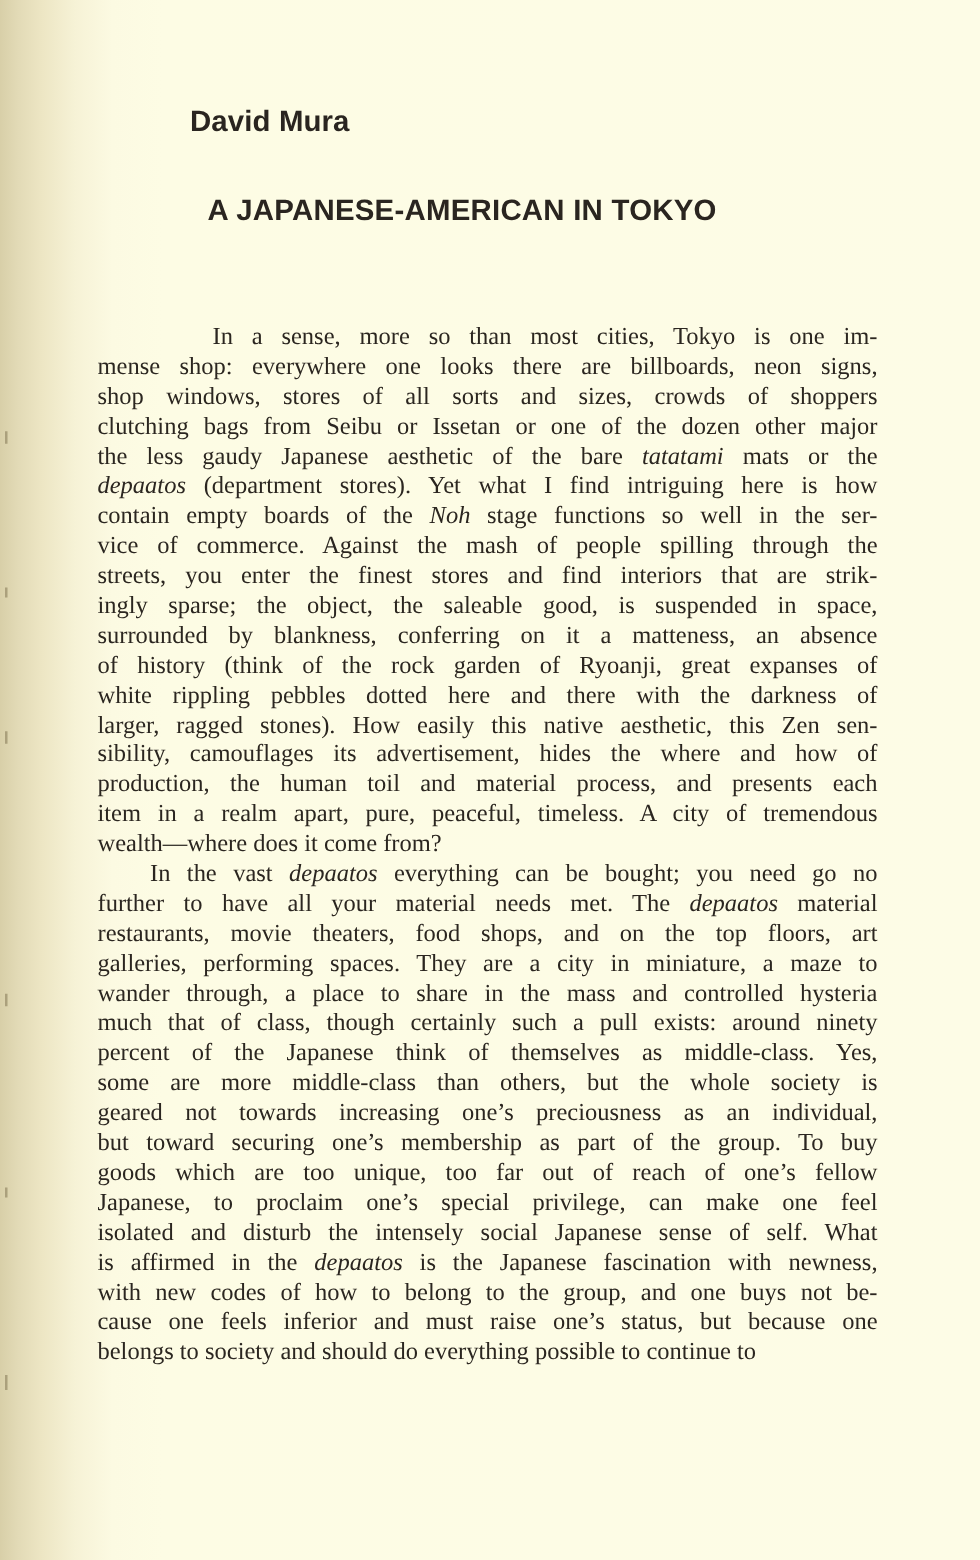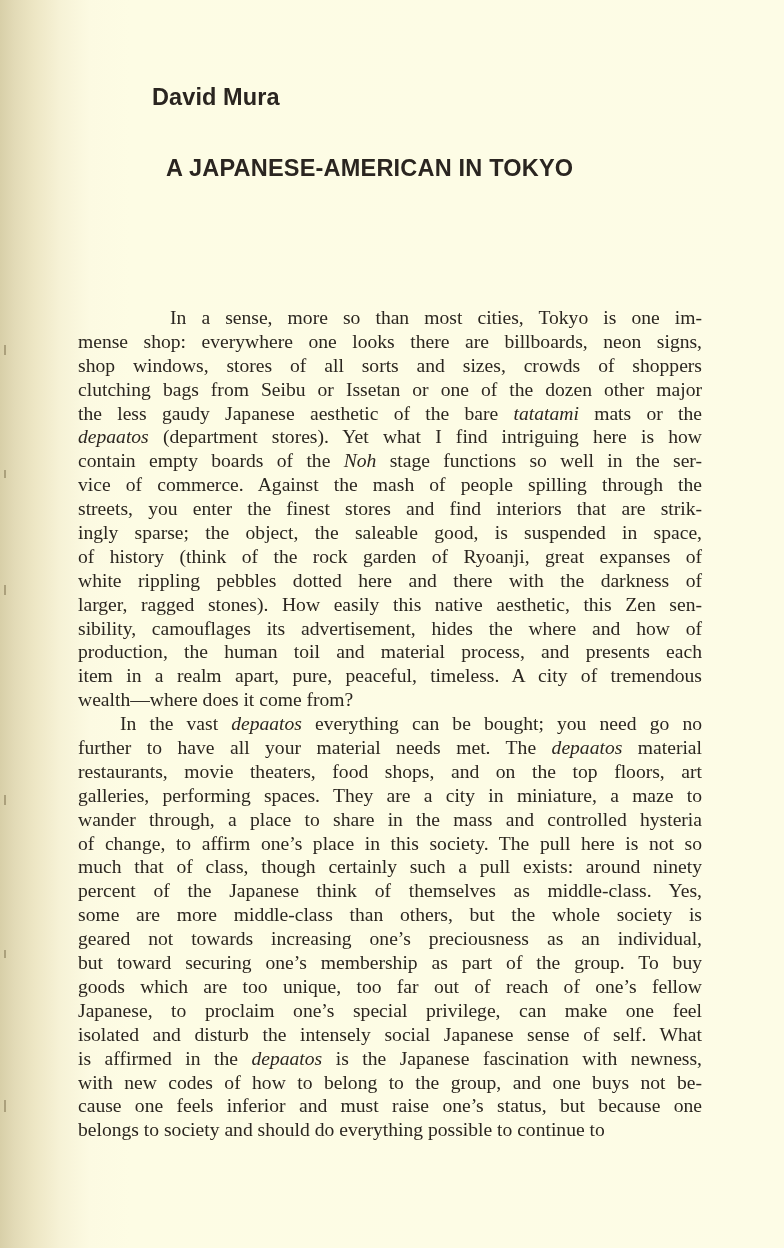--- a/index.html
+++ b/index.html
@@ -65,21 +65,20 @@
       text-align: justify;
       text-align-last: justify;
       height: 23.9px;
       white-space: nowrap;
     }
     .line.last {
       text-align-last: left;
     }
     .line.indent-first {
       padding-left: 92px;
-      margin-top: 48px;
     }
     .line.indent-para {
       padding-left: 42px;
     }
     em {
       font-style: italic;
     }
     .binding-mark {
       position: absolute;
       width: 2px;
@@ -108,35 +107,35 @@
         <div class="line indent-first"><span>In a sense, more so than most cities, Tokyo is one im-</span></div>
         <div class="line"><span>mense shop: everywhere one looks there are billboards, neon signs,</span></div>
         <div class="line"><span>shop windows, stores of all sorts and sizes, crowds of shoppers</span></div>
         <div class="line"><span>clutching bags from Seibu or Issetan or one of the dozen other major</span></div>
         <div class="line"><span>the less gaudy Japanese aesthetic of the bare </span><em>tatatami</em><span> mats or the</span></div>
         <div class="line"><em>depaatos</em><span> (department stores). Yet what I find intriguing here is how</span></div>
         <div class="line"><span>contain empty boards of the </span><em>Noh</em><span> stage functions so well in the ser-</span></div>
         <div class="line"><span>vice of commerce. Against the mash of people spilling through the</span></div>
         <div class="line"><span>streets, you enter the finest stores and find interiors that are strik-</span></div>
         <div class="line"><span>ingly sparse; the object, the saleable good, is suspended in space,</span></div>
+        <div class="line"><span>surrounded by blankness, conferring on it a matteness, an absence</span></div>
         <div class="line"><span>of history (think of the rock garden of Ryoanji, great expanses of</span></div>
         <div class="line"><span>white rippling pebbles dotted here and there with the darkness of</span></div>
         <div class="line"><span>larger, ragged stones). How easily this native aesthetic, this Zen sen-</span></div>
         <div class="line"><span>sibility, camouflages its advertisement, hides the where and how of</span></div>
         <div class="line"><span>production, the human toil and material process, and presents each</span></div>
         <div class="line"><span>item in a realm apart, pure, peaceful, timeless. A city of tremendous</span></div>
         <div class="line last"><span>wealth—where does it come from?</span></div>
       </div>
       <div>
         <div class="line indent-para"><span>In the vast </span><em>depaatos</em><span> everything can be bought; you need go no</span></div>
         <div class="line"><span>further to have all your material needs met. The </span><em>depaatos</em><span> material</span></div>
         <div class="line"><span>restaurants, movie theaters, food shops, and on the top floors, art</span></div>
         <div class="line"><span>galleries, performing spaces. They are a city in miniature, a maze to</span></div>
         <div class="line"><span>wander through, a place to share in the mass and controlled hysteria</span></div>
-        <div class="line"><span>of change, to affirm one’s place in this society. The pull here is not so</span></div>
         <div class="line"><span>much that of class, though certainly such a pull exists: around ninety</span></div>
         <div class="line"><span>percent of the Japanese think of themselves as middle-class. Yes,</span></div>
         <div class="line"><span>some are more middle-class than others, but the whole society is</span></div>
         <div class="line"><span>geared not towards increasing one’s preciousness as an individual,</span></div>
         <div class="line"><span>but toward securing one’s membership as part of the group. To buy</span></div>
         <div class="line"><span>goods which are too unique, too far out of reach of one’s fellow</span></div>
         <div class="line"><span>Japanese, to proclaim one’s special privilege, can make one feel</span></div>
         <div class="line"><span>isolated and disturb the intensely social Japanese sense of self. What</span></div>
         <div class="line"><span>is affirmed in the </span><em>depaatos</em><span> is the Japanese fascination with newness,</span></div>
         <div class="line"><span>with new codes of how to belong to the group, and one buys not be-</span></div>

